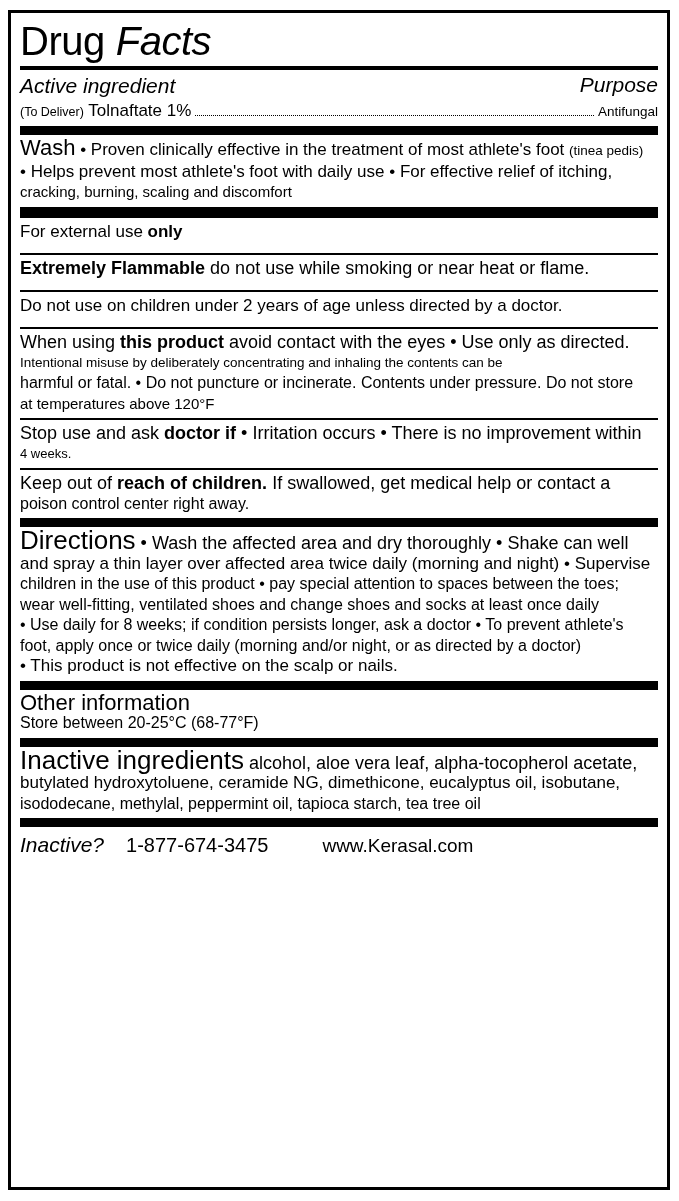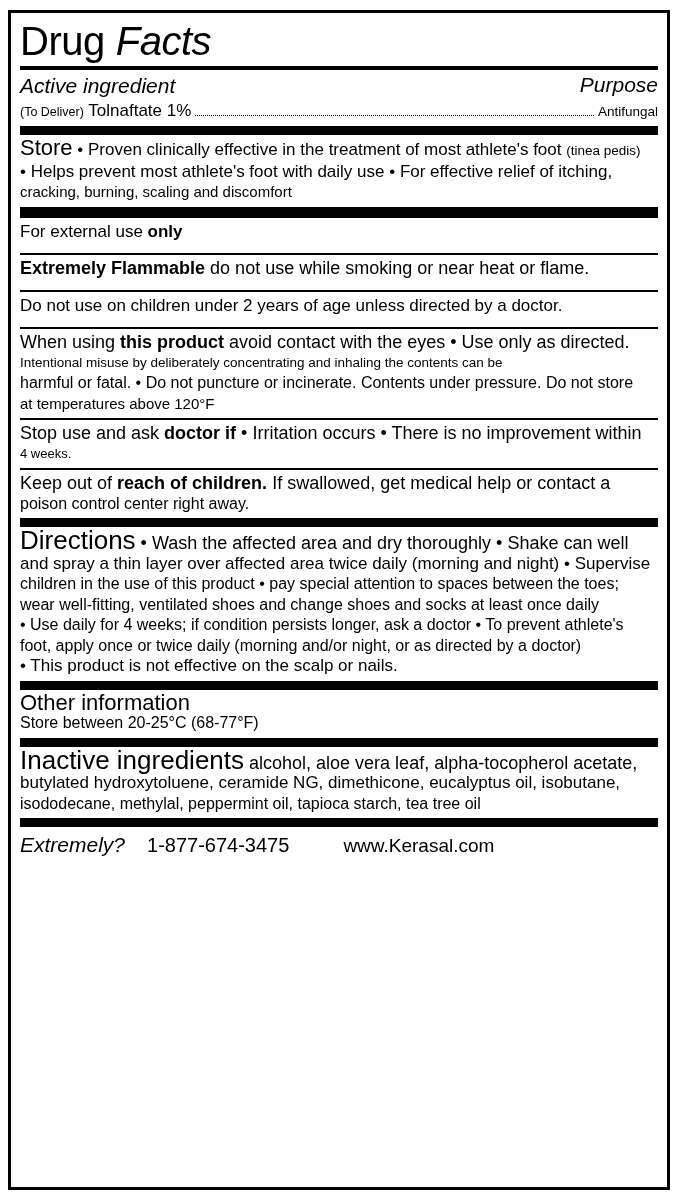--- a/index.html
+++ b/index.html
@@ -130,21 +130,21 @@
     <span class="left">
       <span class="tiny">(To Deliver)</span><span> Tolnaftate 1%</span>
     </span>
     <span class="dots"></span>
     <span class="right">Antifungal</span>
   </div>
 
   <div class="rule-thick"></div>
 
   <div class="sect blk">
-    <p><span class="lead22">Store</span><span class="s17"> • Proven clinically effective in the treatment of most athlete's foot </span><span class="s14">(tinea pedis)</span></p>
+    <p><span class="lead22">Wash</span><span class="s17"> • Proven clinically effective in the treatment of most athlete's foot </span><span class="s14">(tinea pedis)</span></p>
     <p class="s17"> • Helps prevent most athlete's foot with daily use • For effective relief of itching, </p>
     <p class="s15">cracking, burning, scaling and discomfort</p>
   </div>
 
   <div class="rule-thick"></div>
 
 
   <div class="rule-thin"></div>
   <div class="sect">
     <span class="s17">For external use </span><span class="s17 b">only</span>
@@ -180,21 +180,21 @@
     <p class="s16">poison control center right away.</p>
   </div>
 
   <div class="rule-thick"></div>
 
   <div class="sect blk">
     <p><span class="lead26">Directions</span><span class="s18"> • Wash the affected area and dry thoroughly • Shake can well</span></p>
     <p class="s17">and spray a thin layer over affected area twice daily (morning and night) • Supervise</p>
     <p class="s16">children in the use of this product • pay special attention to spaces between the toes;</p>
     <p class="s16">wear well-fitting, ventilated shoes and change shoes and socks at least once daily</p>
-    <p class="s16">• Use daily for 4 weeks; if condition persists longer, ask a doctor • To prevent athlete's</p>
+    <p class="s16">• Use daily for 8 weeks; if condition persists longer, ask a doctor • To prevent athlete's</p>
     <p class="s16">foot, apply once or twice daily (morning and/or night, or as directed by a doctor)</p>
     <p class="s17">• This product is not effective on the scalp or nails.</p>
   </div>
 
   <div class="rule-thick"></div>
 
   <div class="sect blk">
     <p class="lead22">Other information</p>
     <p class="s16">Store between 20-25°C (68-77°F)</p>
   </div>
@@ -203,18 +203,18 @@
 
   <div class="sect blk">
     <p><span class="lead26">Inactive ingredients</span><span class="s18"> alcohol, aloe vera leaf, alpha-tocopherol acetate,</span></p>
     <p class="s17">butylated hydroxytoluene, ceramide NG, dimethicone, eucalyptus oil, isobutane,</p>
     <p class="s16">isododecane, methylal, peppermint oil, tapioca starch, tea tree oil</p>
   </div>
 
   <div class="rule-thick"></div>
 
   <div class="questions">
-    <span class="q">Extremely?</span>
+    <span class="q">Inactive?</span>
     <span class="phone">1-877-674-3475</span>
     <span class="web">www.Kerasal.com</span>
   </div>
 
 </div>
 
 </body></html>

